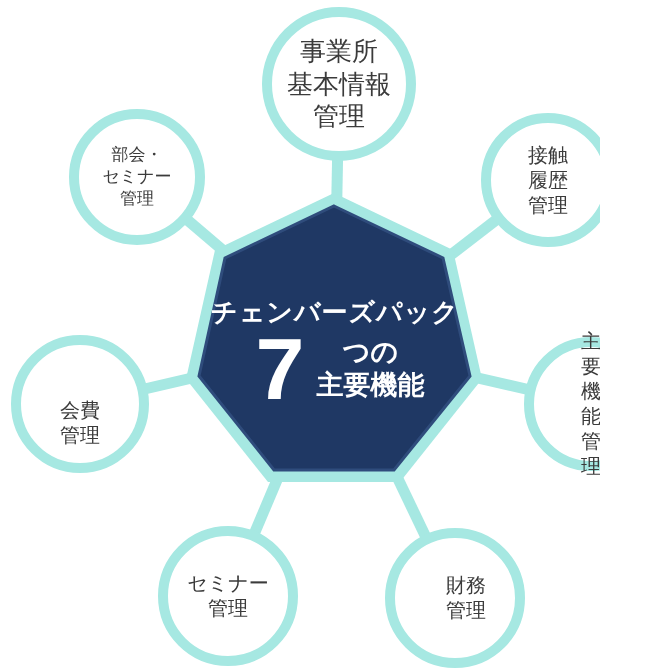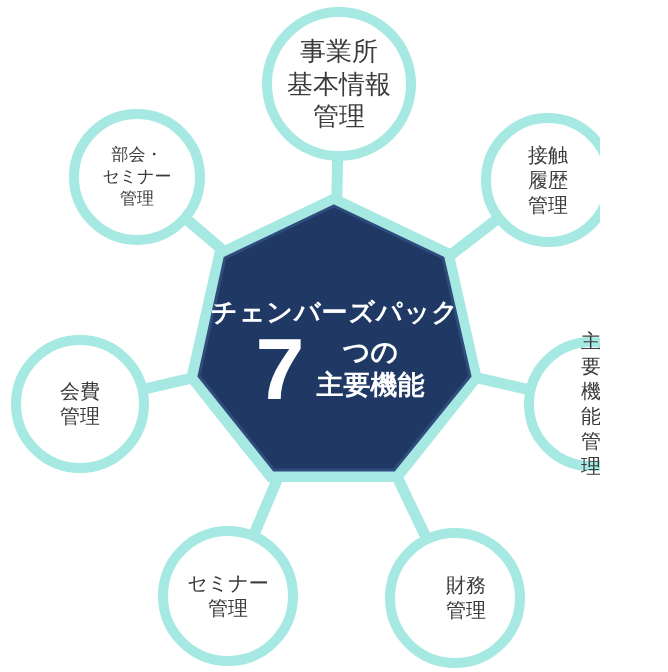--- a/index.html
+++ b/index.html
@@ -103,21 +103,21 @@
 基本情報
 管理</div>
   <div class="node-label" style="left:548px; top:180px;">接触履歴
 管理</div>
   <div class="node-label" style="left:591px; top:404px;">主要機能
 管理</div>
   <div class="node-label" style="left:455px; top:598px;margin-left:11px;">財務
 管理</div>
   <div class="node-label" style="left:228px; top:596px;">セミナー
 管理</div>
-  <div class="node-label" style="left:80px;  top:404px;">会費
+  <div class="node-label" style="left:80px;  top:423px;">会費
 管理</div>
   <div class="node-label size-sm" style="left:137px; top:177px;">部会・
 セミナー
 管理</div>
 
   <div class="center-title">チェンバーズパック</div>
   <div class="seven-row">
     <span class="seven-number">7</span>
     <span class="seven-subtitle">つの
 主要機能</span>

